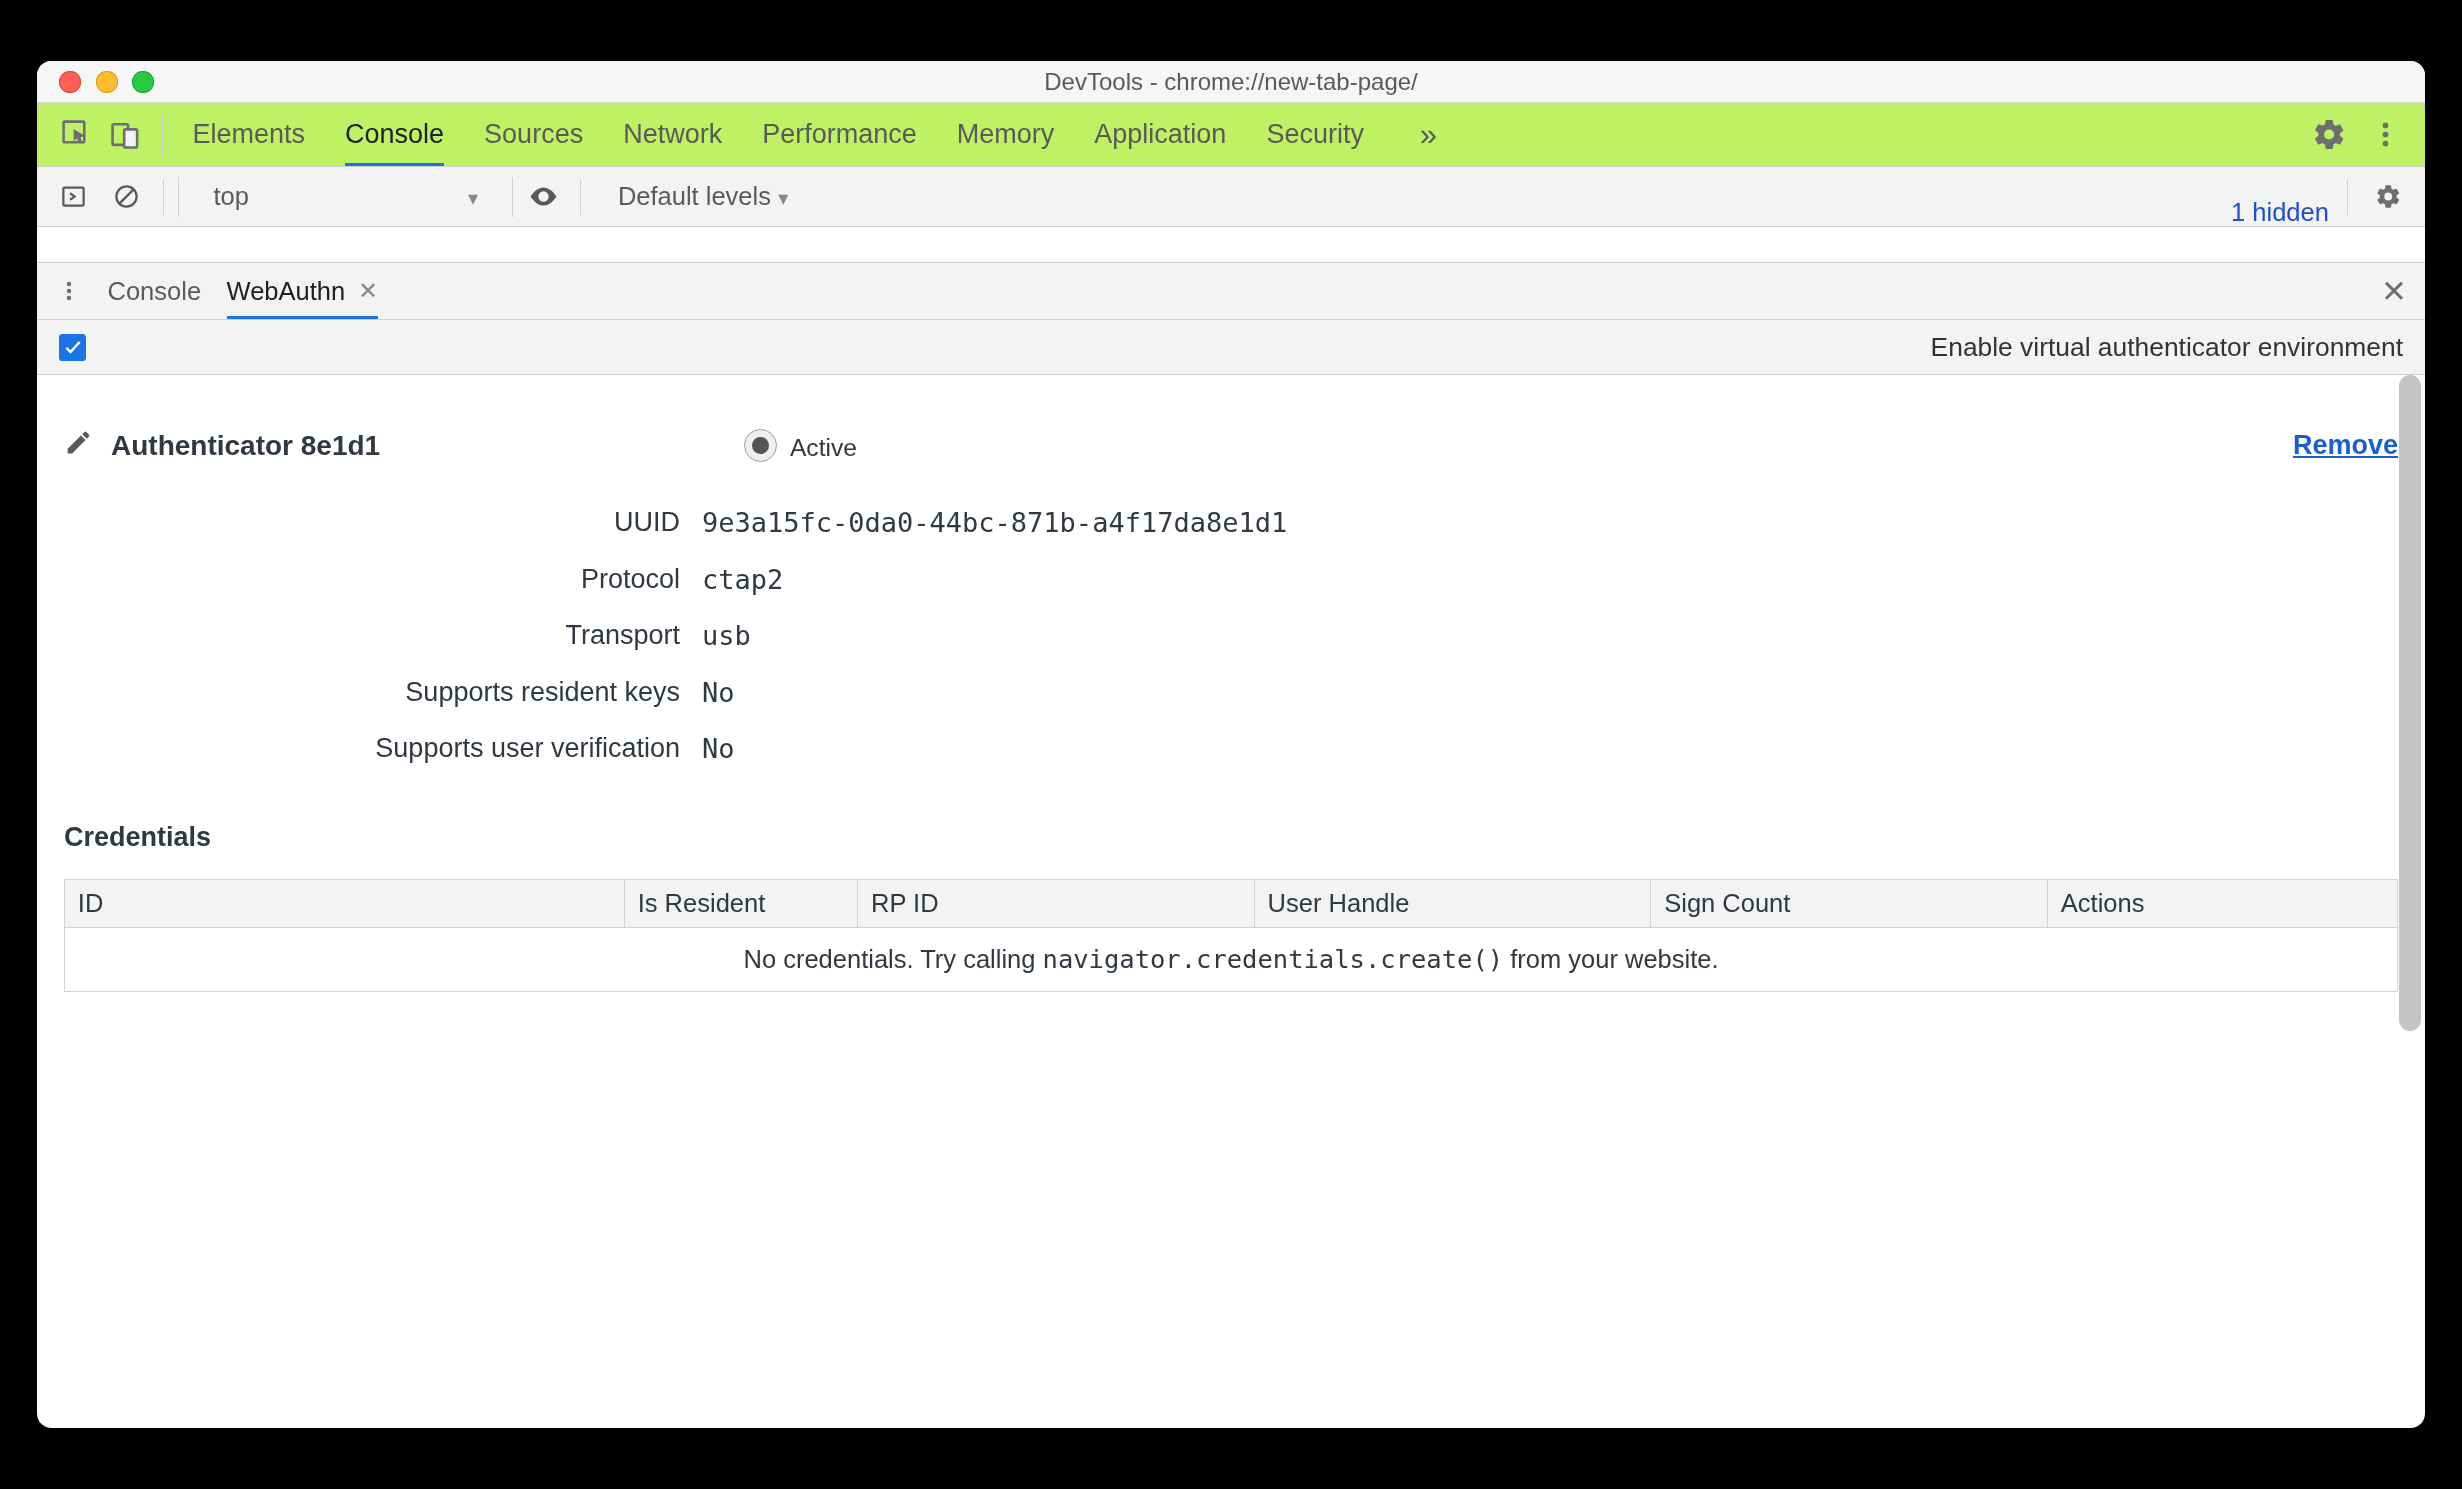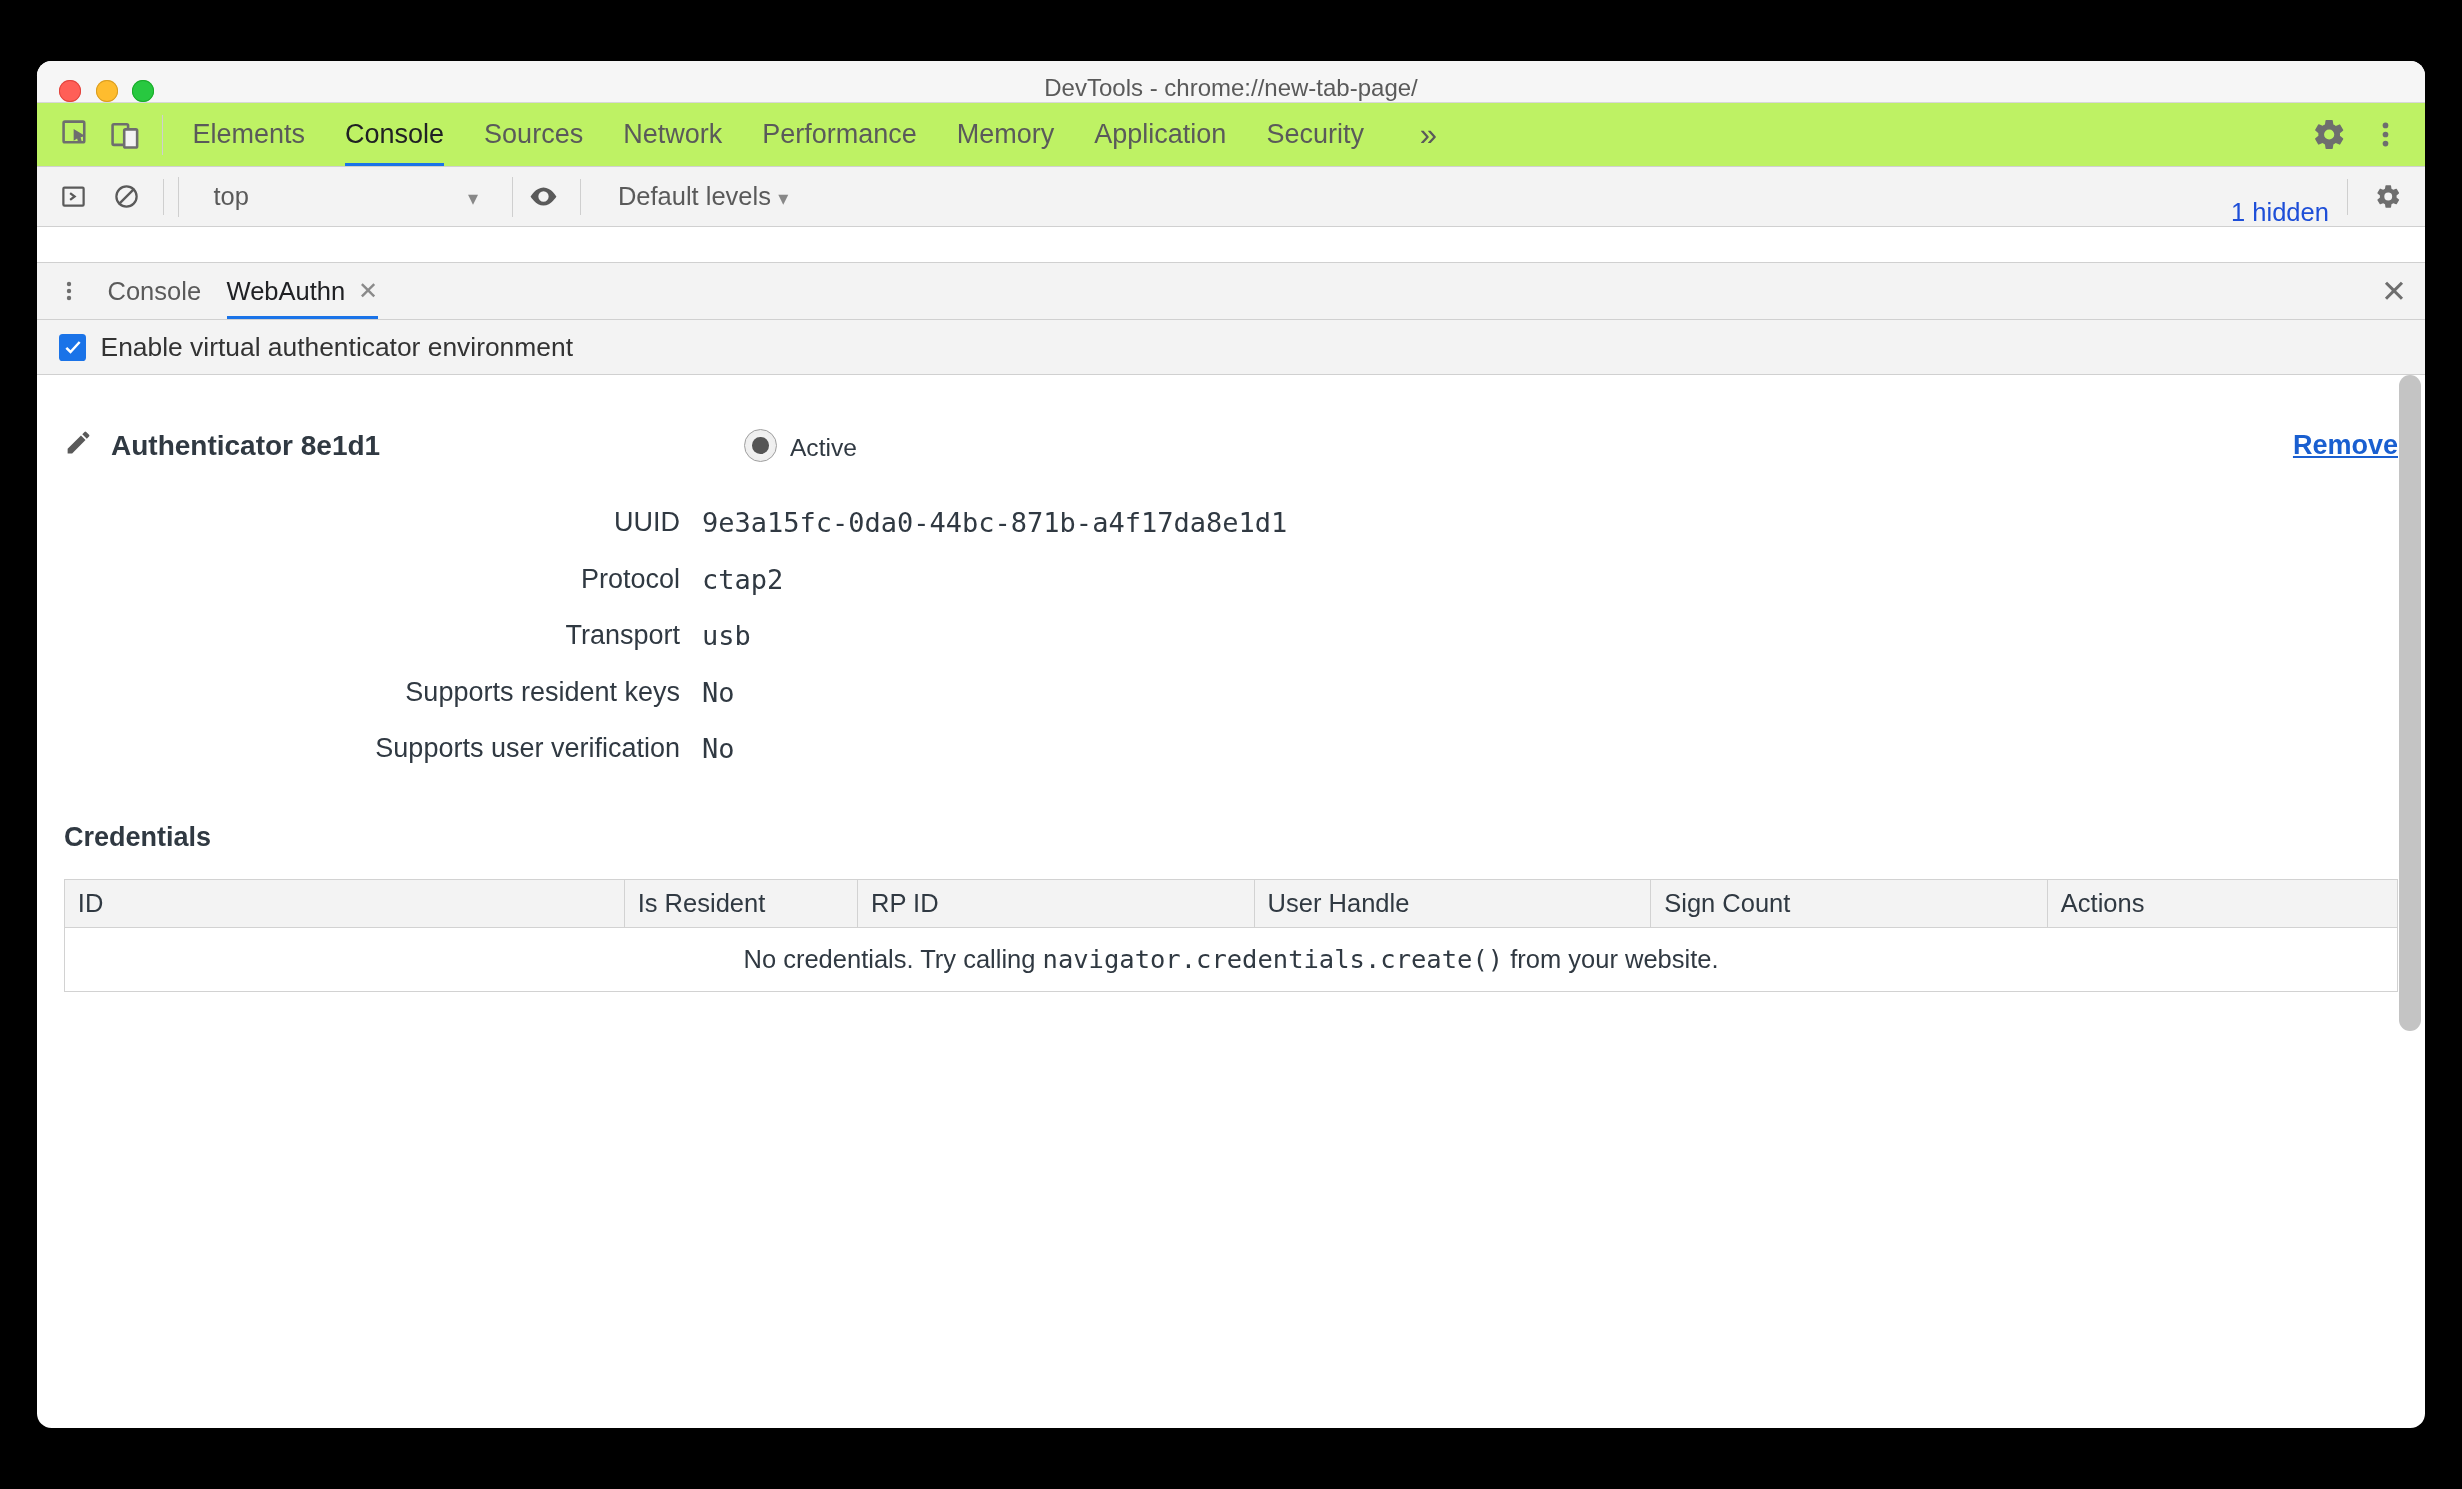--- a/index.html
+++ b/index.html
@@ -25,21 +25,21 @@
     font-size: 24.6px;
     color: #303942;
   }
 
   
   .titlebar {
     height: 42px;
     background: #f6f6f6;
     border-bottom: 0.9px solid #d8d8d8;
     display: flex;
-    align-items: flex-end;
+    align-items: center;
     position: relative;
   }
   .traffic { display:flex; gap:14.6px; padding-left:22px; }
   .traffic span { width:22px; height:22px; border-radius:50%; display:block; }
   .tl-close   { background:#ff5f57; box-shadow: inset 0 0 0 0.9px #e0443e; }
   .tl-min     { background:#febc2e; box-shadow: inset 0 0 0 0.9px #d89d22; }
   .tl-max     { background:#28c840; box-shadow: inset 0 0 0 0.9px #1aab29; }
   .titlebar-title {
     position:absolute; left:0; right:0; text-align:center;
     font-size:24px; color:#5a5a5a; pointer-events:none;
@@ -131,20 +131,21 @@
   .enable-row {
     height:55px;
     background:#f3f3f3;
     border-bottom:0.9px solid #d0d0d0;
     display:flex;
     align-items:center;
     padding:0 22px;
     gap:14.6px;
     font-size:26.4px;
     color:#333;
+    justify-content:space-between;
   }
   .chk {
     width:27px; height:27px; background:#1a73e8; border-radius:3.6px;
     display:flex; align-items:center; justify-content:center;
   }
   .chk svg { width:20px; height:20px; stroke:#fff; stroke-width:3; fill:none; }
 
   
   .panel {
     flex:1; overflow:auto; position:relative;

